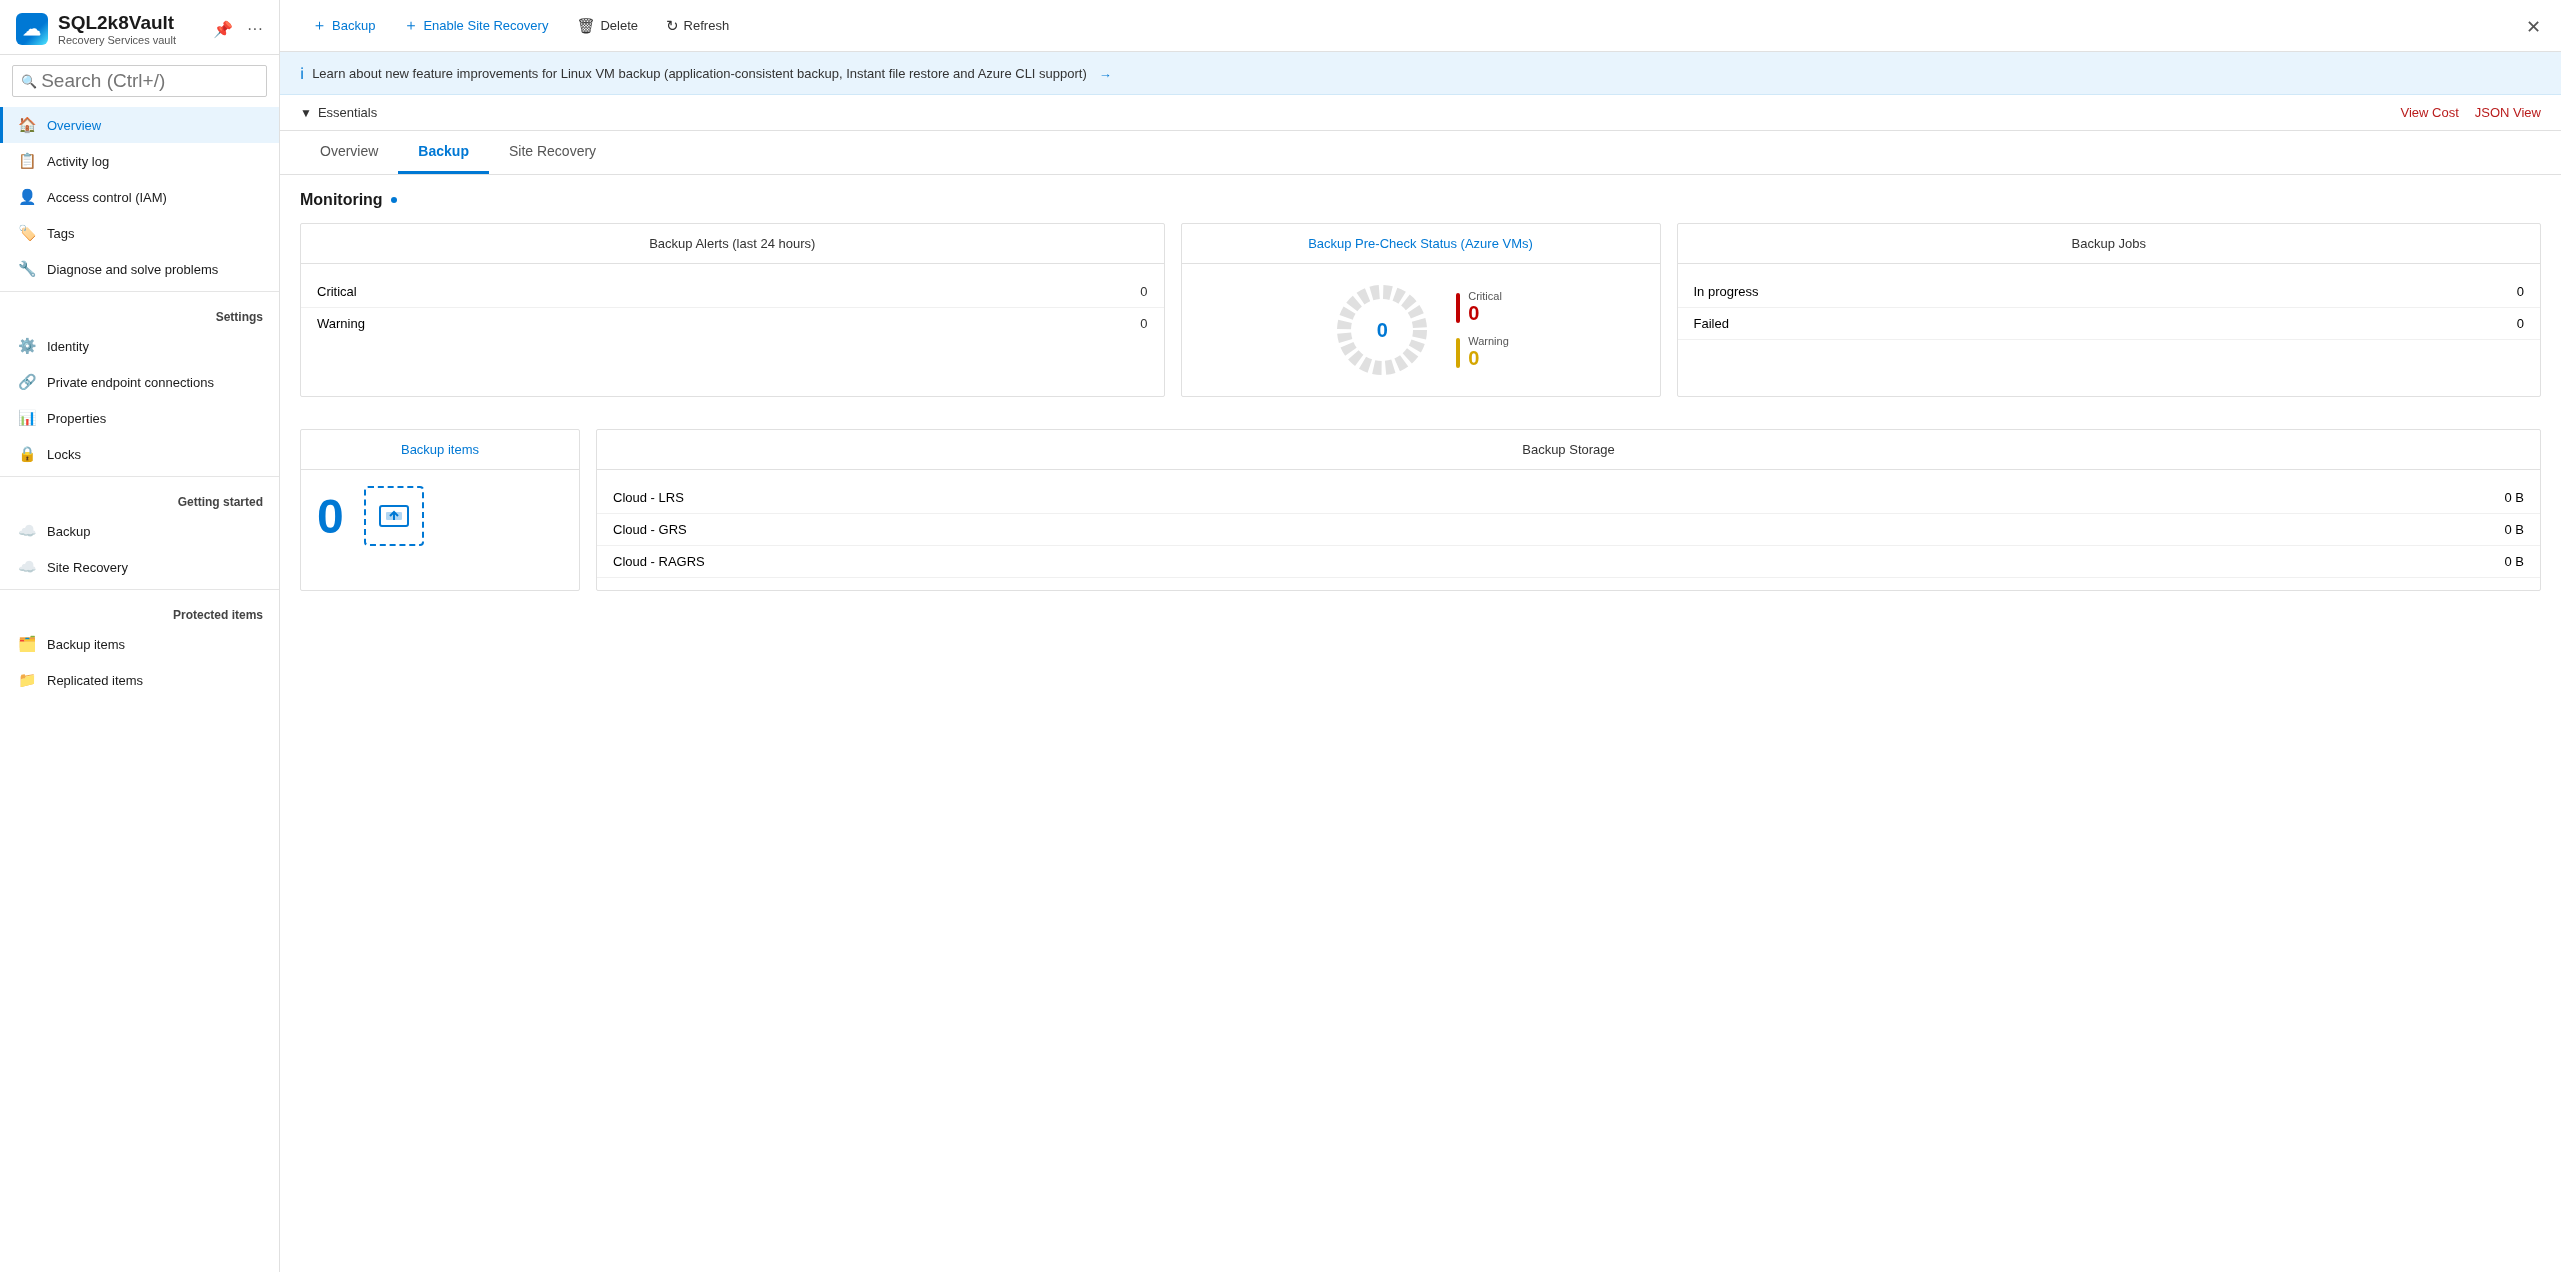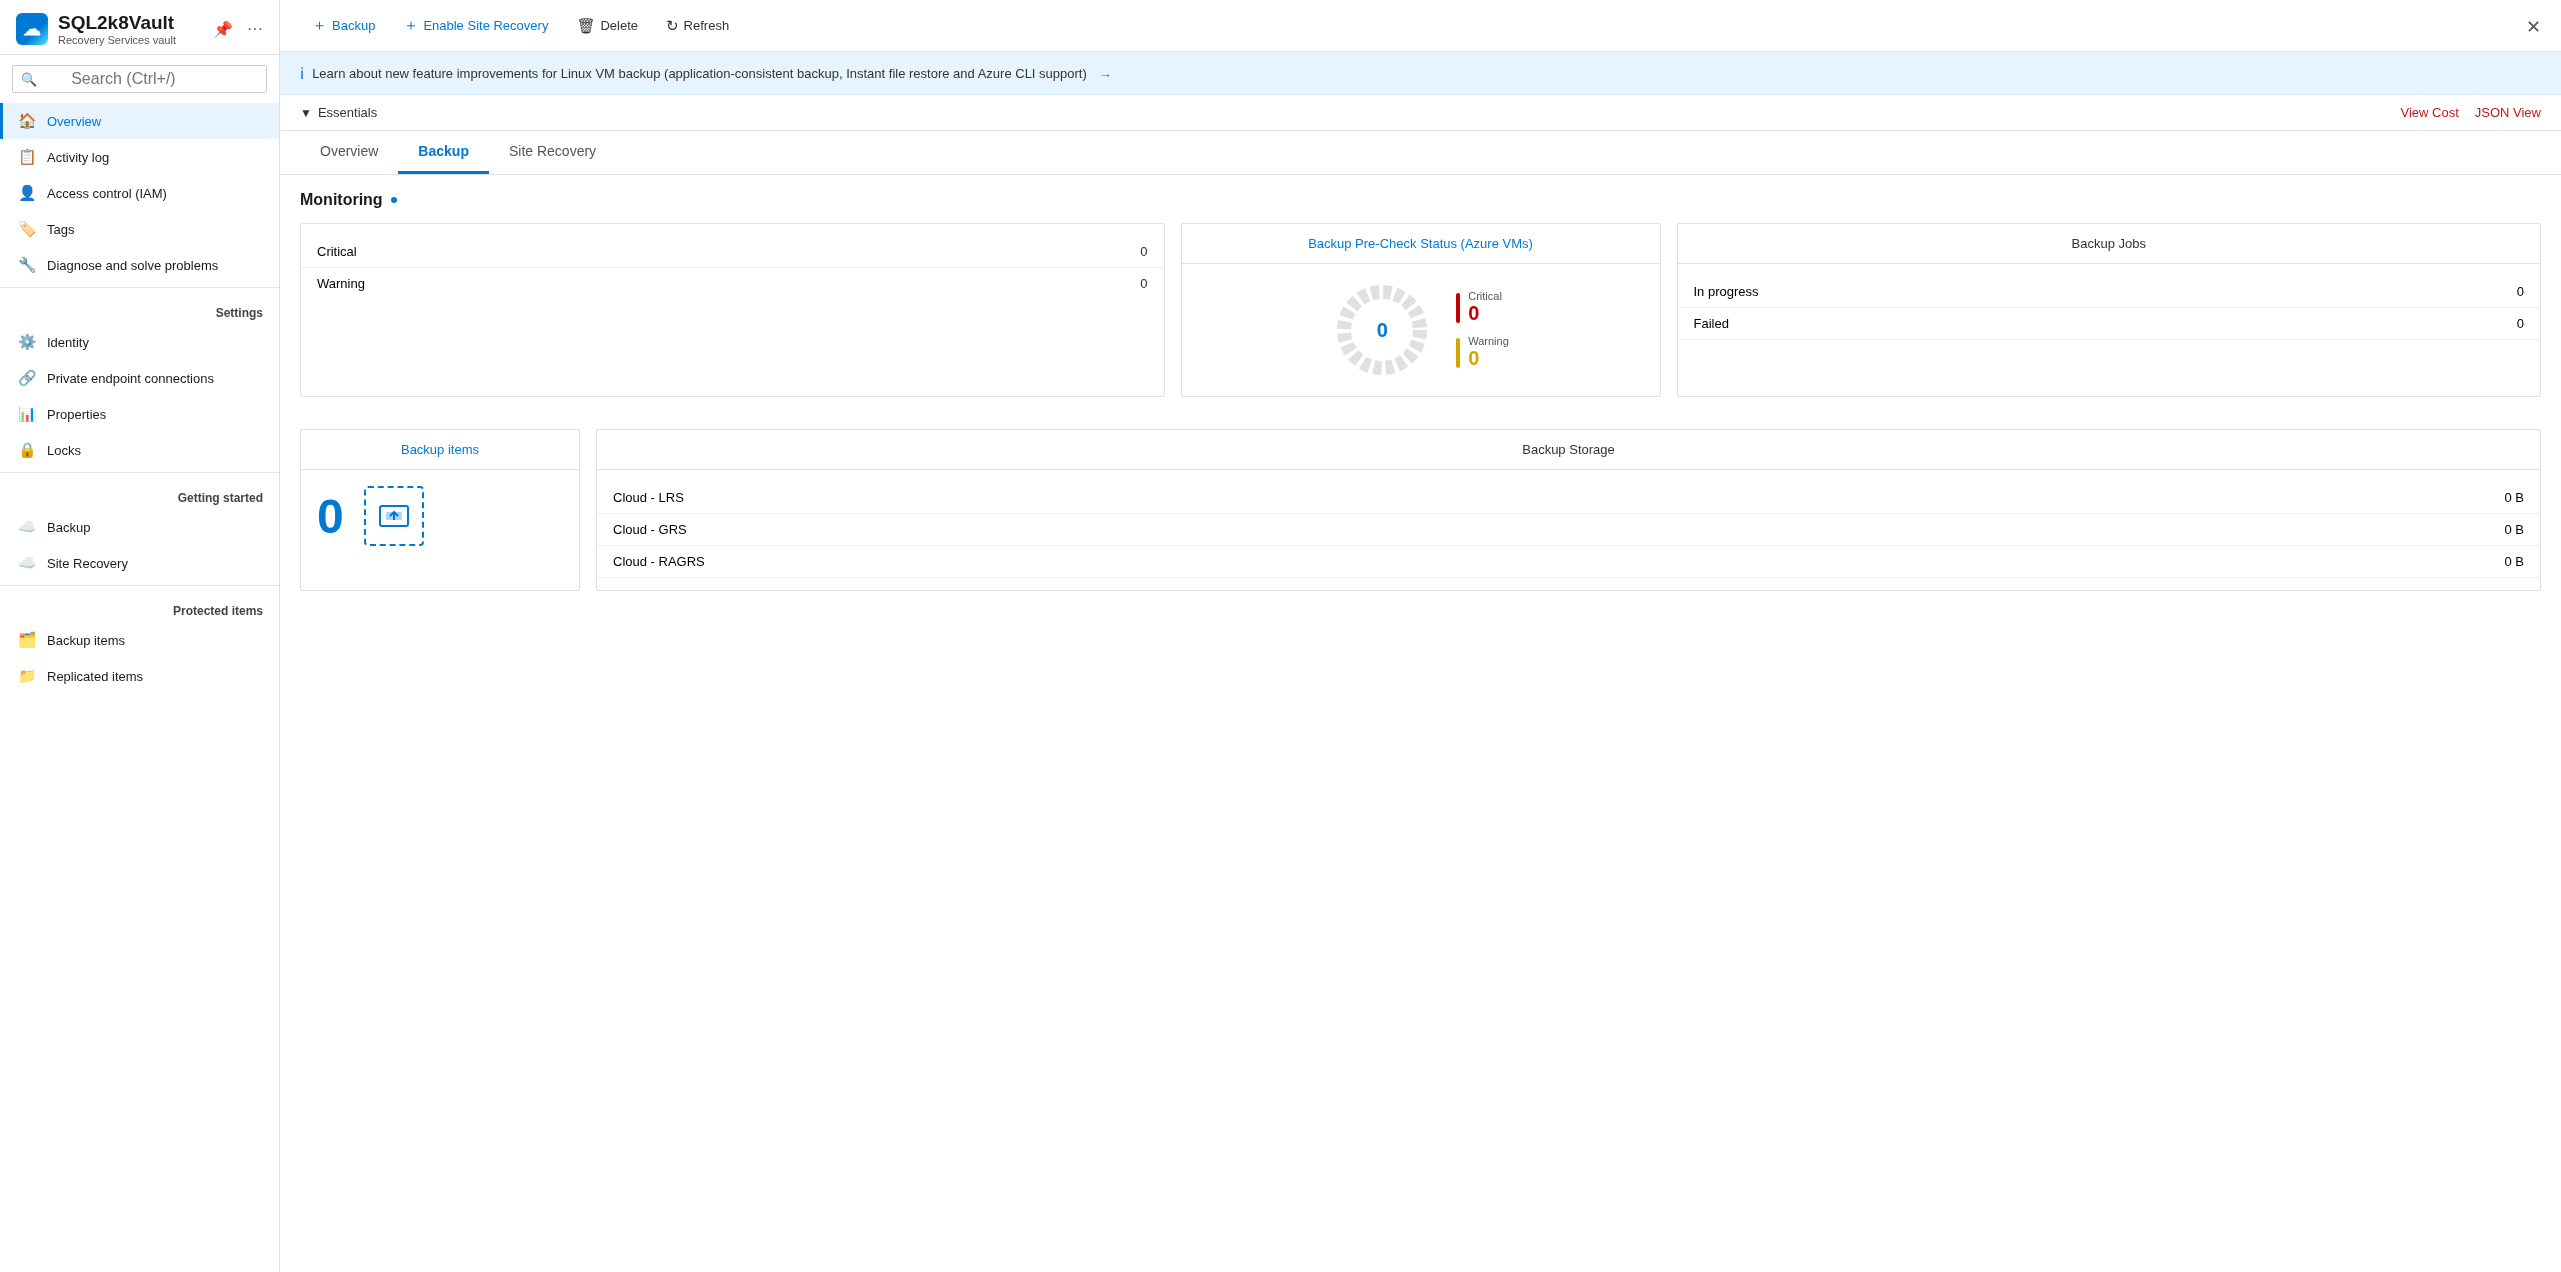--- a/index.html
+++ b/index.html
@@ -39,23 +39,22 @@
     .sidebar-search {
       margin: 10px 12px;
       display: flex;
       align-items: center;
       border: 1px solid #ccc;
       border-radius: 2px;
       padding: 4px 8px;
       background: #fff;
     }
     .sidebar-search input {
-      border: none; outline: none; flex: 1; font-size: 16px; color: #000000;
+      border: none; outline: none; flex: 1; font-size: 19px; color: #000000;
       background: transparent;
-      margin-left: 30px;
     }
     .sidebar-collapse-btn {
       margin-left: 4px; cursor: pointer; color: #555; font-size: 15px; font-weight: bold;
     }
 
     .sidebar-nav { flex: 1; overflow-y: auto; }
     .sidebar-item {
       display: flex; align-items: center; gap: 10px;
       padding: 9px 16px;
       cursor: pointer; color: #1a1a1a; font-size: 13px;
@@ -365,20 +364,21 @@
 
     <div class="section">
       <div class="section-title">
         <span>Monitoring</span>
         <span class="section-dot"></span>
       </div>
 
       <div class="cards-row">
 
         <div class="card">
+          <div class="card-header">Backup Alerts (last 24 hours)</div>
           <div class="card-body">
             <div class="alert-row">
               <span>Critical</span>
               <span class="alert-value">0</span>
             </div>
             <div class="alert-row">
               <span>Warning</span>
               <span class="alert-value">0</span>
             </div>
           </div>

